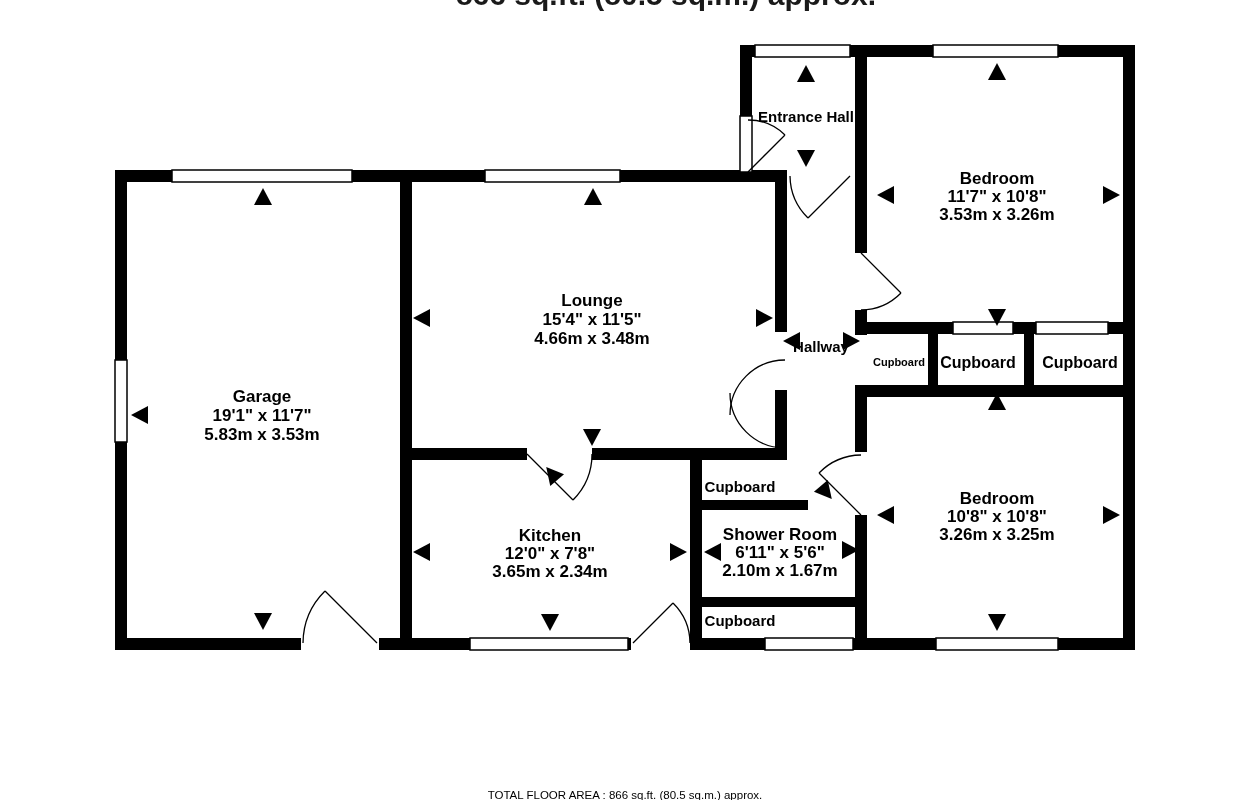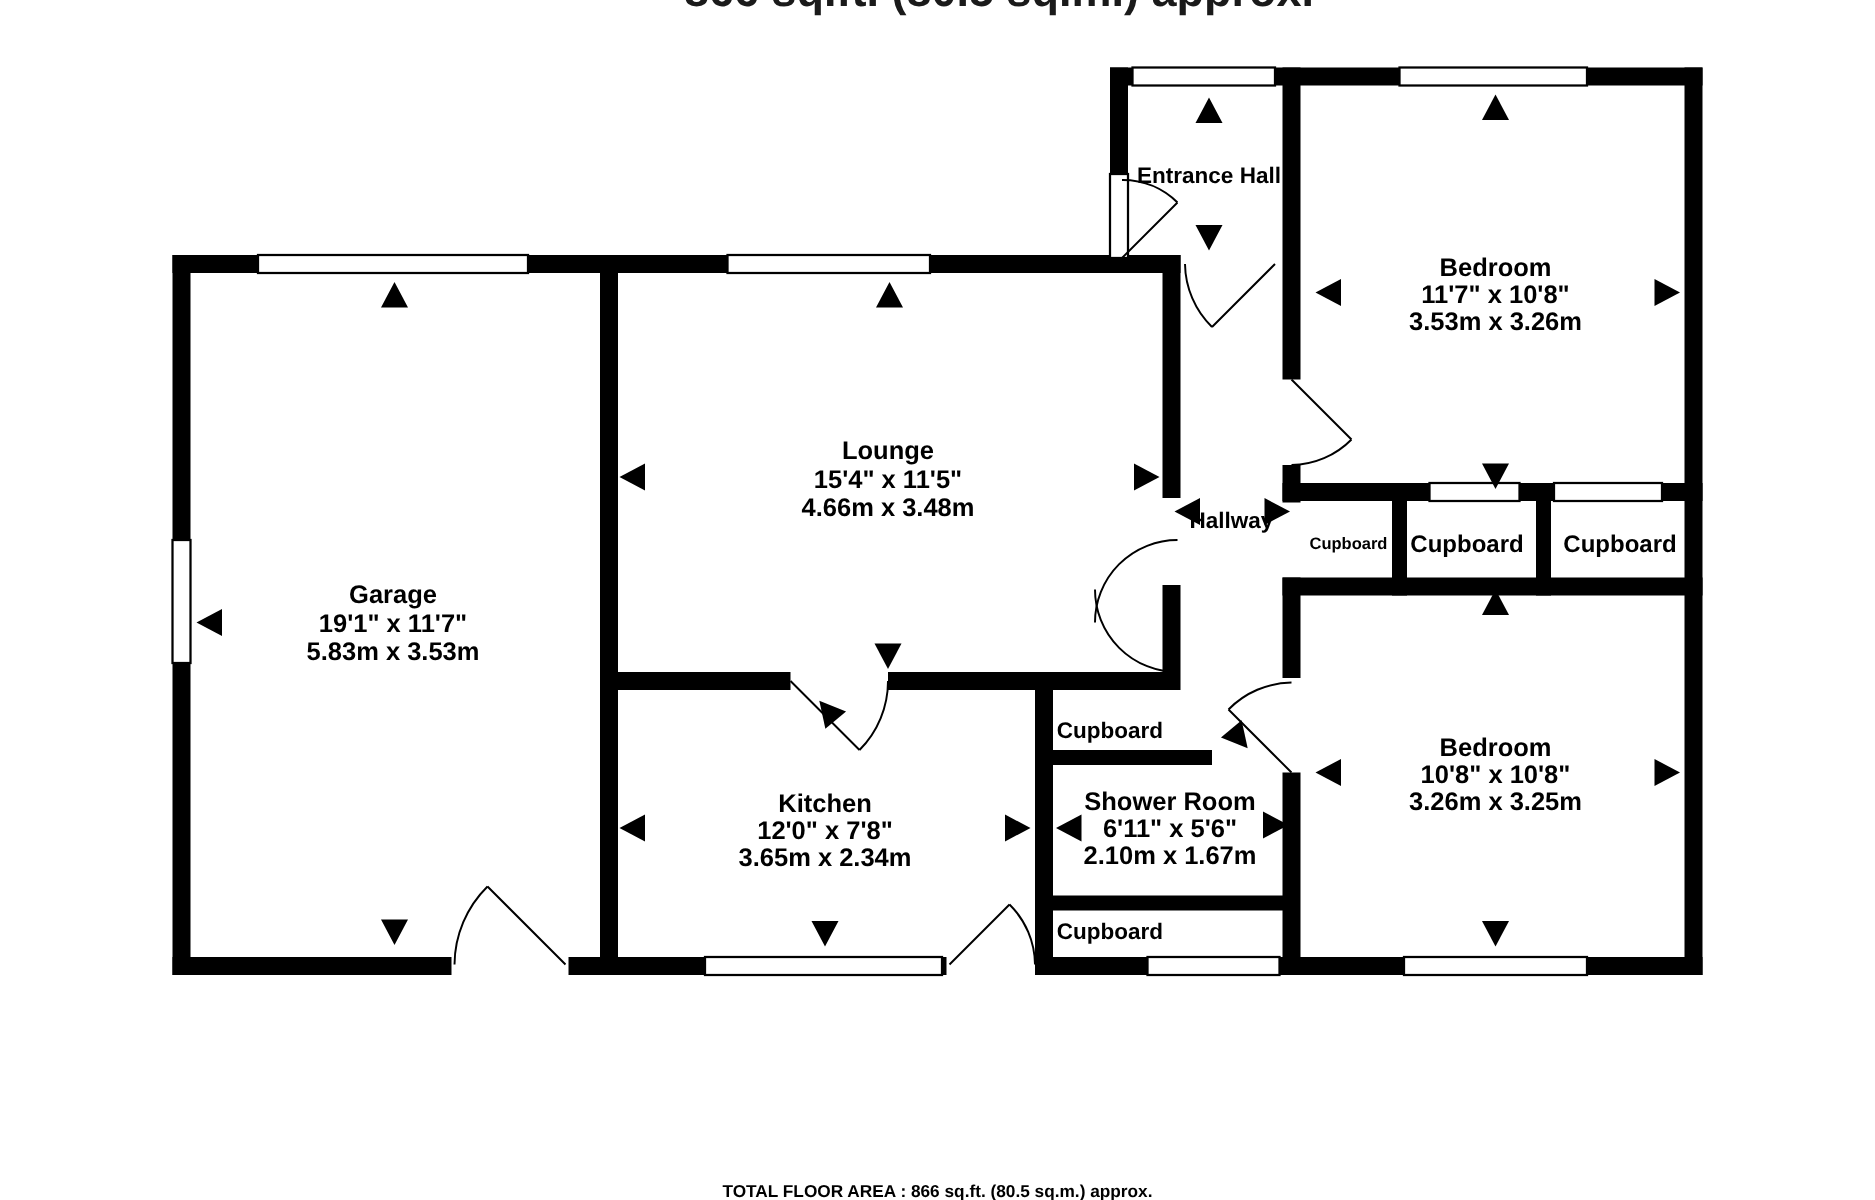--- a/index.html
+++ b/index.html
@@ -24,21 +24,21 @@
     line-height: 1;
     white-space: nowrap;
   }
   .footer-note {
     position: absolute;
     top: 789px;
     left: 0;
     width: 1250px;
     text-align: center;
     font-size: 11.5px;
-    font-weight: bold;
+    font-weight: normal;
     color: #000;
     white-space: nowrap;
   }
   svg.plan { position: absolute; top: 0; left: 0; }
   .wall { fill: #000000; }
   .gap  { fill: #ffffff; }
   .win  { fill: #ffffff; stroke: #000000; stroke-width: 1.5; }
   .door { fill: none; stroke: #000000; stroke-width: 1.3; }
   .tri  { fill: #000000; }
   text.room-name, text.room-dim { font-weight: bold; font-size: 17px; fill: #000; text-anchor: middle; }

